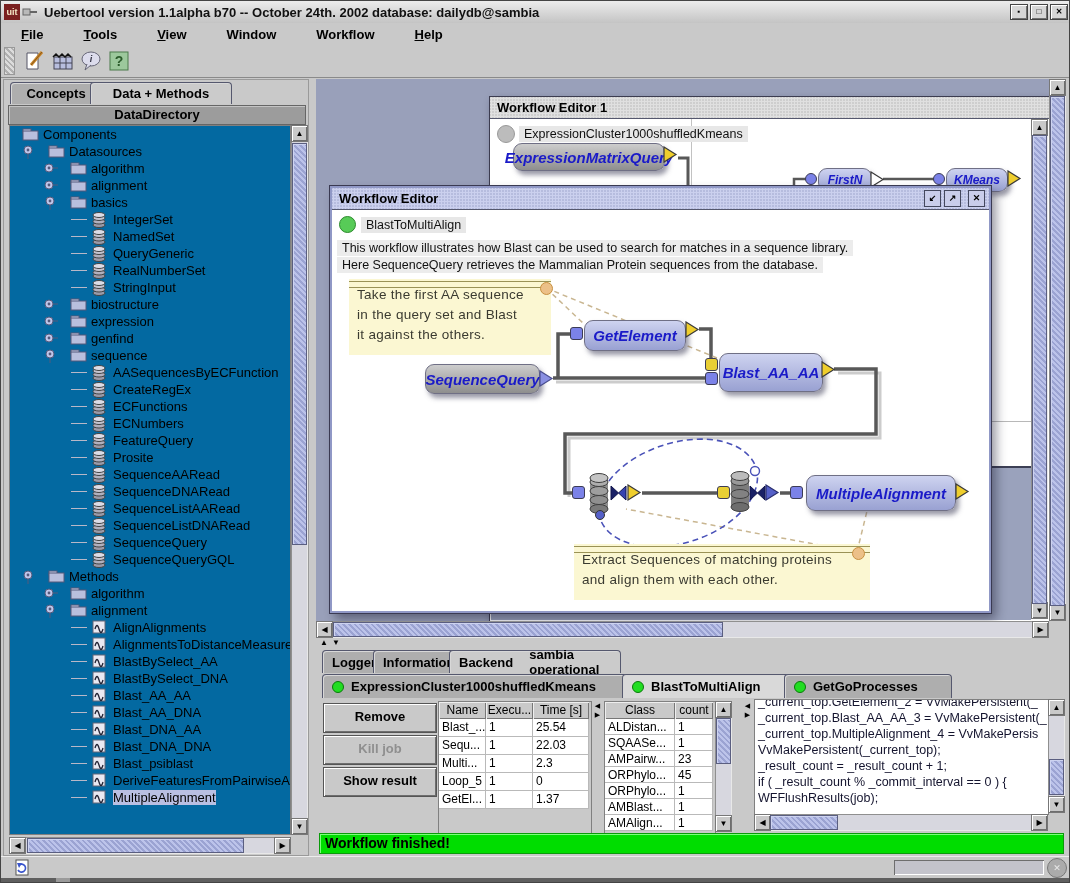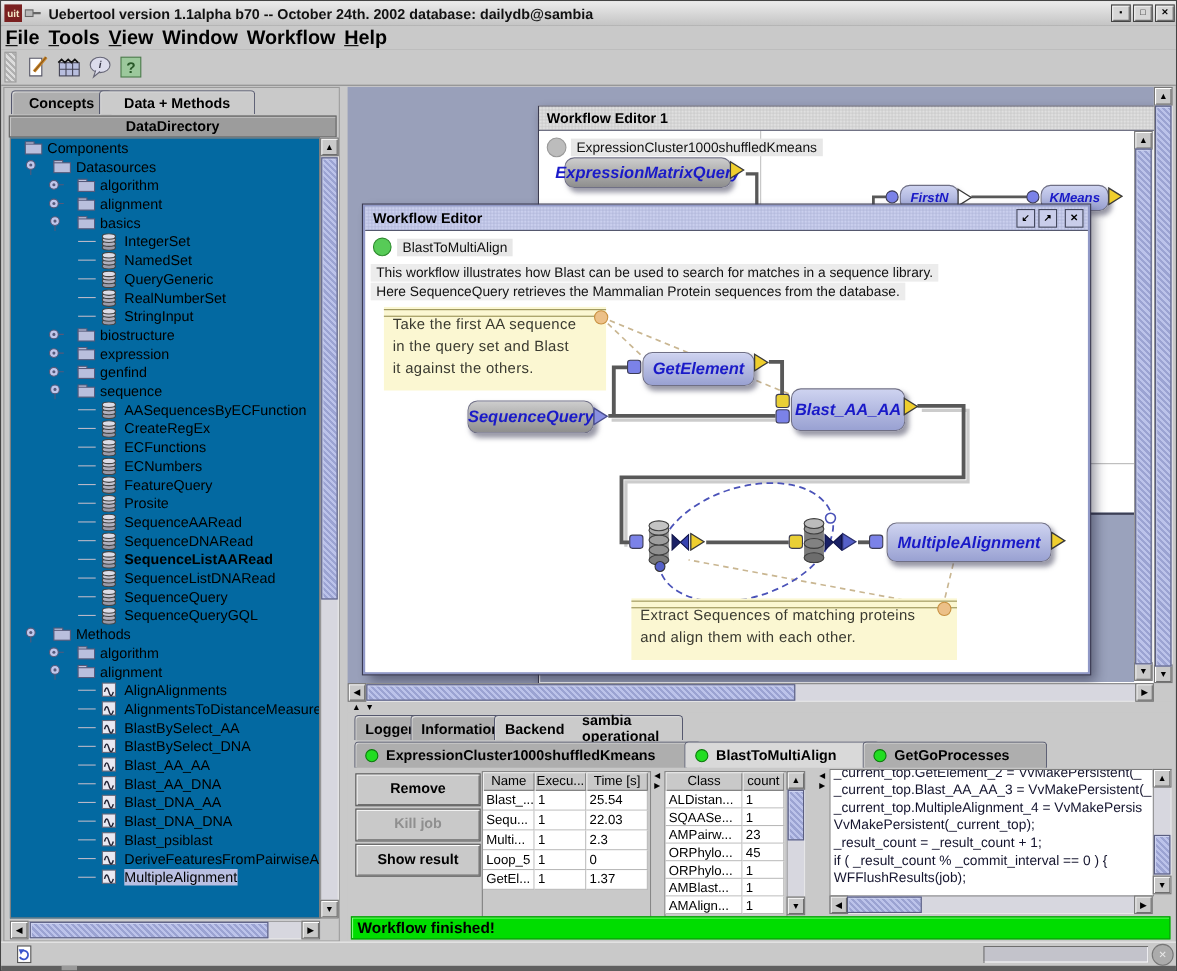--- a/index.html
+++ b/index.html
@@ -3,21 +3,21 @@
 <meta charset="utf-8">
 <style>
   html,body{margin:0;padding:0;background:#666;}
   #app{position:relative;width:1070px;height:883px;background:#c9c9c9;font-family:"Liberation Sans",sans-serif;overflow:hidden;border:1px solid #444;box-sizing:border-box;}
   .abs{position:absolute;}
   
   #titlebar{left:0;top:0;width:1070px;height:22px;background:linear-gradient(#ececec,#c4c4c4);border-bottom:1px solid #6e6e6e;display:flex;align-items:center;}
   #titletext{font-weight:bold;font-size:13px;color:#111;margin-left:6px;white-space:nowrap;}
   .winbtn{width:16px;height:14px;background:#d6d6d6;box-shadow:inset 1px 1px 0 #fff,inset -1px -1px 0 #707070;border:1px solid #444;font-size:8px;line-height:13px;text-align:center;margin-left:2px;font-weight:bold;}
   #menubar{left:0;top:22px;width:1070px;height:22px;background:#c9c9c9;border-bottom:1px solid #9a9a9a;display:flex;align-items:center;}
-  .menuitem{font-weight:bold;font-size:18px;padding:0 4px;color:#000;}
+  .menuitem{font-weight:bold;font-size:13px;padding:0 20px;color:#000;}
   .menuitem u{text-decoration:underline;}
   #toolbar{left:0;top:44px;width:1070px;height:32px;background:#c9c9c9;border-bottom:1px solid #8a8a8a;display:flex;align-items:center;}
   #toolgrip{width:9px;height:26px;margin:0 6px 0 3px;background:repeating-linear-gradient(45deg,#dcdcdc 0 2px,#b0b0b0 2px 4px);border:1px solid #999;}
   .toolbtn{width:28px;height:28px;display:flex;align-items:center;justify-content:center;}
   .sunken{box-shadow:inset 1px 1px 0 #6e6e6e,inset -1px -1px 0 #ffffff;}
   
   .tab{border:1px solid #55586e;border-bottom:none;border-radius:4px 4px 0 0;background:#aeaeae;font-weight:bold;font-size:13px;display:flex;align-items:center;padding:0 9px;box-shadow:inset 1px 1px 0 #d8d8d8;color:#000;}
   .tab.sel{background:#cbcbcb;}
   .tab .dot{width:10px;height:10px;border-radius:50%;background:#22dd22;border:1px solid #0a7a0a;margin-right:7px;}
   
@@ -370,21 +370,21 @@
           <div class="lbl" style="left: 103px;">SequenceDNARead</div>
         </div>
         <div class="treerow">
           <div class="conn" style="left: 61px; width: 16px;"></div>
           <div style="position: absolute; left: 82px; top: 1px;"><svg width="14" height="16">
               <ellipse cx="7" cy="13" rx="6" ry="2.5" fill="#9a9aa8" stroke="#444"></ellipse>
               <ellipse cx="7" cy="9.5" rx="6" ry="2.5" fill="#b0b0be" stroke="#444"></ellipse>
               <ellipse cx="7" cy="6" rx="6" ry="2.5" fill="#c4c4d0" stroke="#444"></ellipse>
               <ellipse cx="7" cy="3" rx="6" ry="2.5" fill="#dcdce6" stroke="#444"></ellipse>
             </svg></div>
-          <div class="lbl" style="left: 103px; font-weight: bold;">SequenceListAARead</div>
+          <div class="lbl" style="left: 103px;">SequenceListAARead</div>
         </div>
         <div class="treerow">
           <div class="conn" style="left: 61px; width: 16px;"></div>
           <div style="position: absolute; left: 82px; top: 1px;"><svg width="14" height="16">
               <ellipse cx="7" cy="13" rx="6" ry="2.5" fill="#9a9aa8" stroke="#444"></ellipse>
               <ellipse cx="7" cy="9.5" rx="6" ry="2.5" fill="#b0b0be" stroke="#444"></ellipse>
               <ellipse cx="7" cy="6" rx="6" ry="2.5" fill="#c4c4d0" stroke="#444"></ellipse>
               <ellipse cx="7" cy="3" rx="6" ry="2.5" fill="#dcdce6" stroke="#444"></ellipse>
             </svg></div>
           <div class="lbl" style="left: 103px;">SequenceListDNARead</div>

